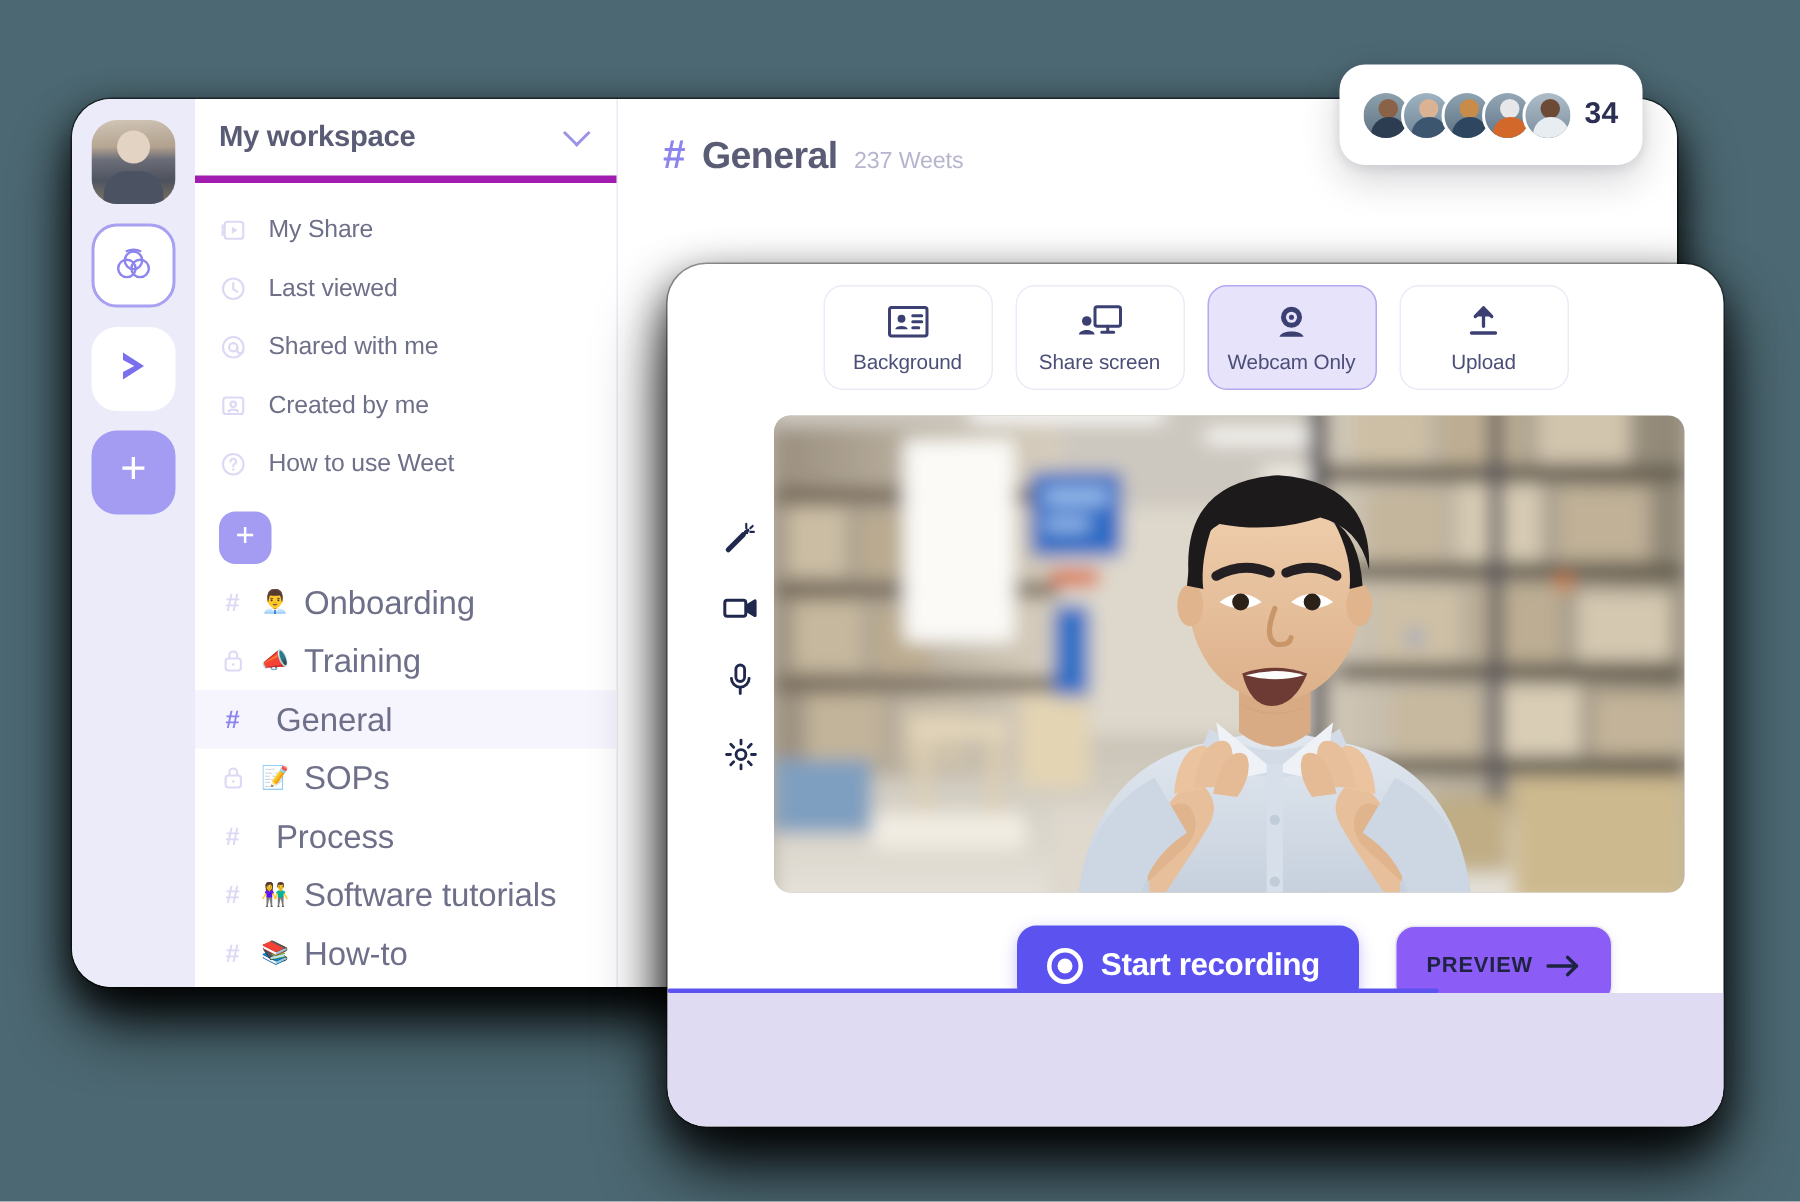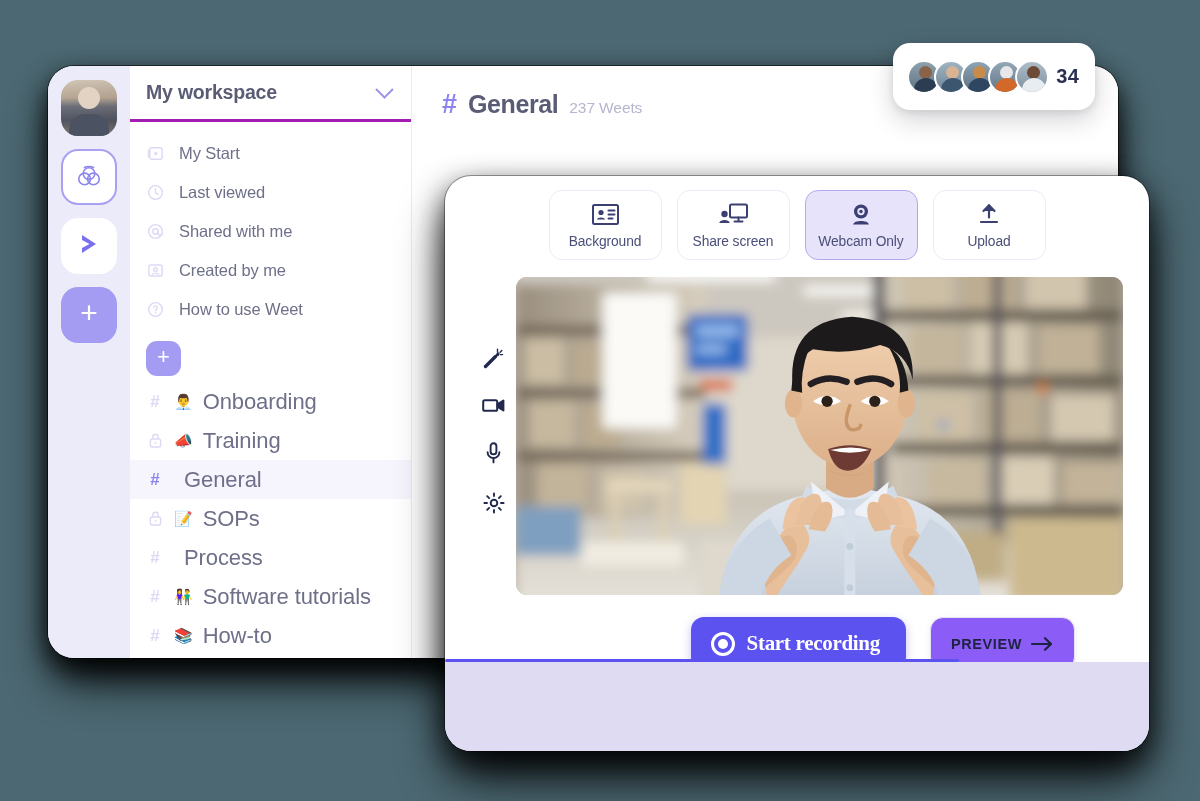--- a/index.html
+++ b/index.html
@@ -100,21 +100,21 @@
     background: #ffffff;
     border-right: 1px solid #eceaf6;
     display: flex;
     flex-direction: column;
   }
   #workspace-header {
     height: 56px;
     display: flex;
     align-items: center;
     padding: 0 20px 0 16px;
-    border-bottom: 3px solid #a21caf;
+    border-bottom: 5px solid #a21caf;
   }
   #workspace-name {
     font-size: 19.5px;
     font-weight: 700;
     color: #5a5c75;
     letter-spacing: -0.2px;
     flex: 1;
   }
   .chevron {
     width: 13px; height: 13px;
@@ -390,21 +390,21 @@
     background: #5b52ef;
     color: #ffffff;
     border: none;
     display: flex;
     align-items: center;
     gap: 12px;
     font-size: 21px;
     font-weight: 700;
     letter-spacing: -0.3px;
     cursor: pointer;
-    font-family: Liberation Serif, serif;
+    font-family: Liberation Sans, sans-serif;
     box-shadow: 0 3px 10px rgba(91,82,239,0.35);
     justify-content: space-between;
   }
   #record-dot {
     width: 24px; height: 24px;
     border-radius: 50%;
     border: 3.2px solid #ffffff;
     display: flex; align-items: center; justify-content: center;
   }
   #record-dot span {
@@ -493,21 +493,21 @@
     <div id="nav-list">
 
       <div class="nav-item">
         <span class="nav-icon">
           <svg viewBox="0 0 20 20" fill="none" stroke="currentColor" stroke-width="1.5">
             <rect x="4" y="4" width="13" height="12" rx="2"></rect>
             <path d="M2.6 6v8"></path>
             <path d="M9 7.6 L13 10 L9 12.4 Z" fill="currentColor" stroke="none"></path>
           </svg>
         </span>
-        <span class="nav-label">My Start</span>
+        <span class="nav-label">My Share</span>
       </div>
 
       <div class="nav-item">
         <span class="nav-icon">
           <svg viewBox="0 0 20 20" fill="none" stroke="currentColor" stroke-width="1.5">
             <circle cx="10" cy="10" r="7.2"></circle>
             <path d="M10 6v4.3l2.8 1.7" stroke-linecap="round"></path>
           </svg>
         </span>
         <span class="nav-label">Last viewed</span>

